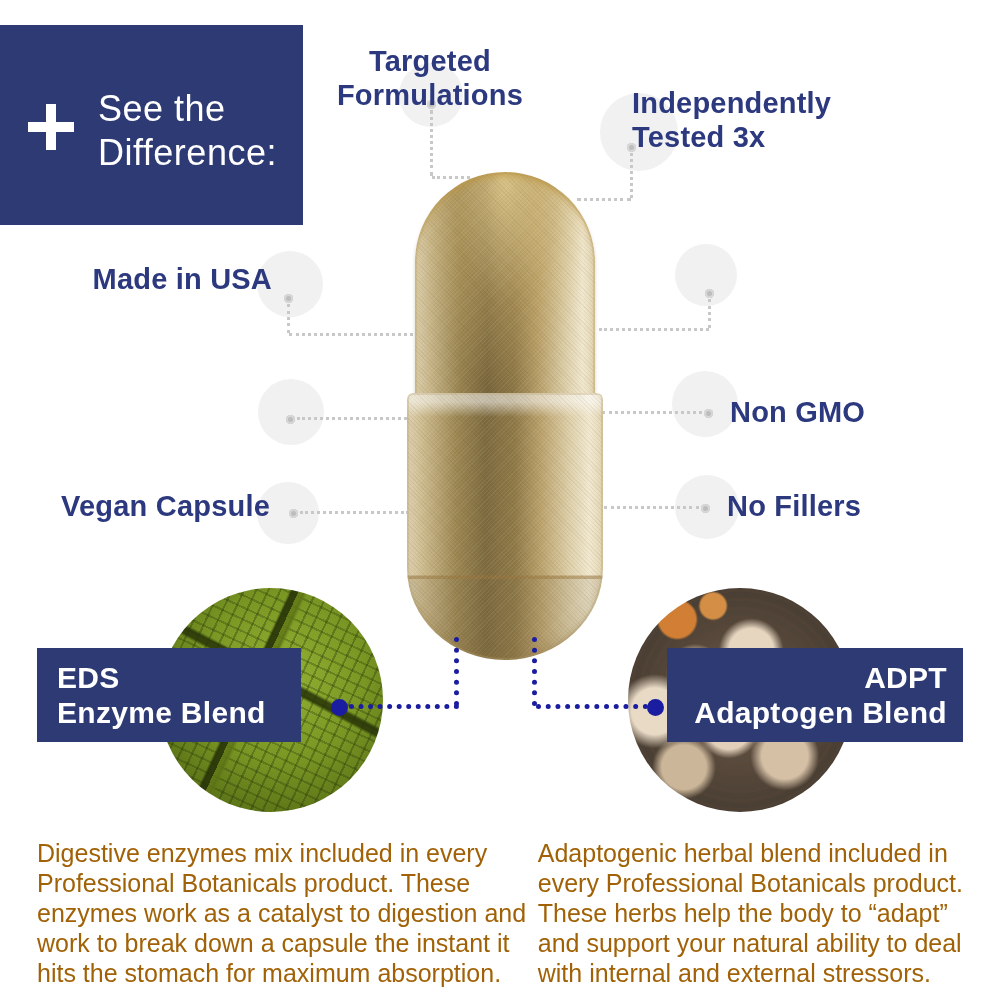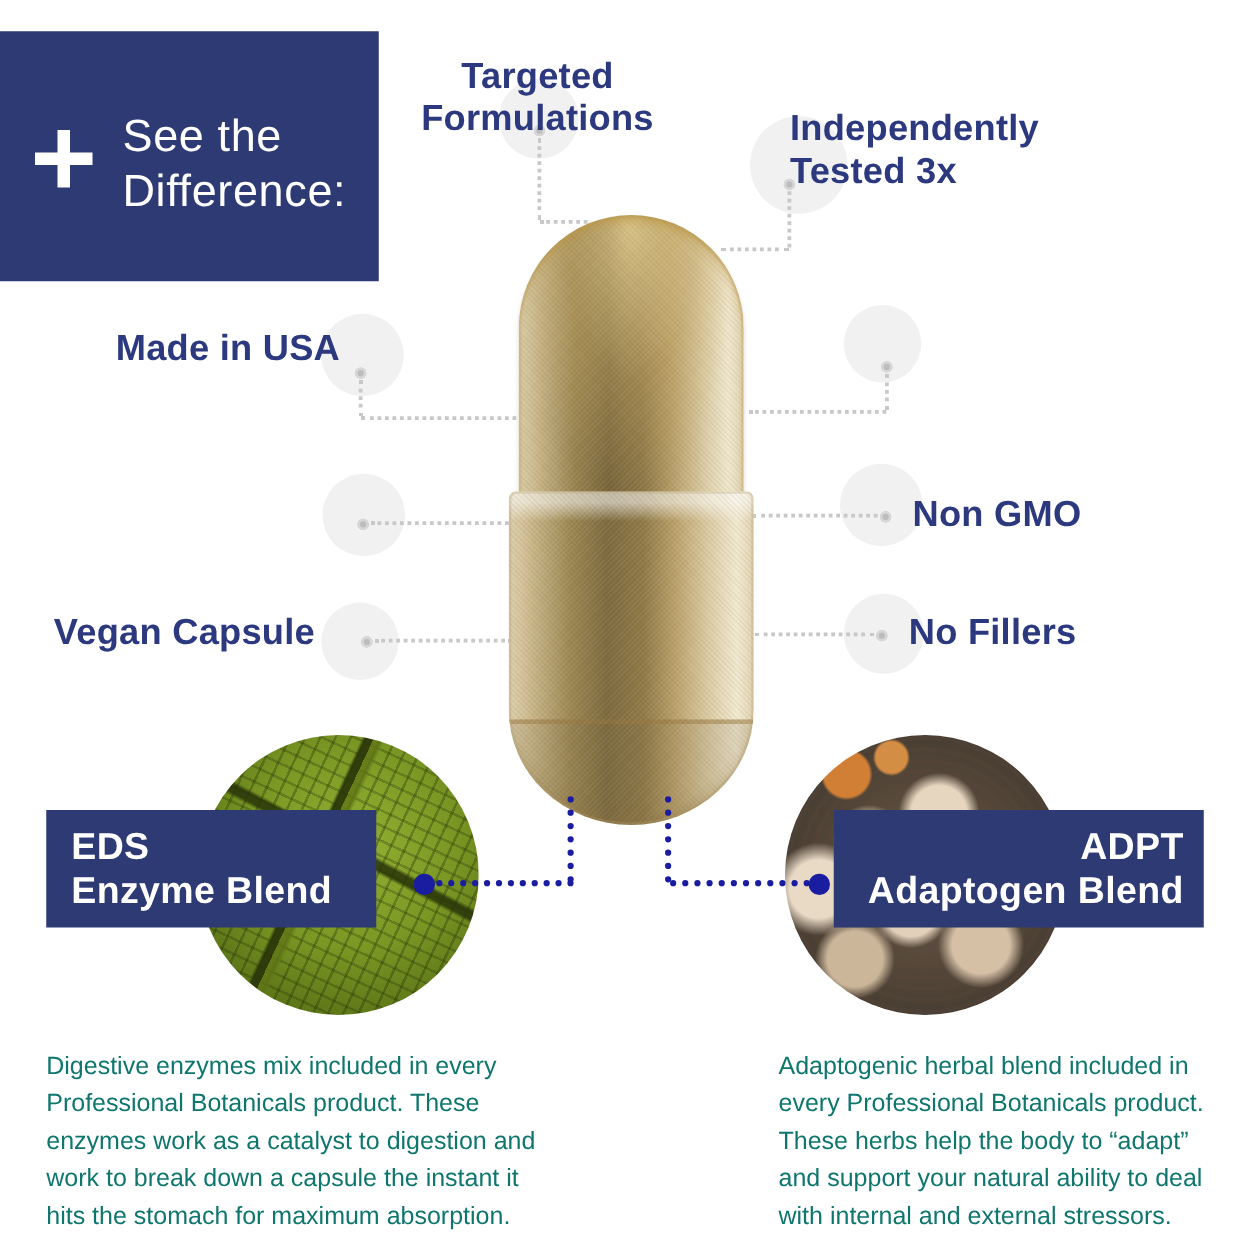--- a/index.html
+++ b/index.html
@@ -19,21 +19,21 @@
   }
   
   .callout{position:absolute;color:#2c397e;font-weight:700;font-size:29px;line-height:34px;
     letter-spacing:.2px;white-space:pre-line;z-index:3;}
   .c-targeted{left:330px;top:44px;width:200px;text-align:center;}
   .c-independently{left:632px;top:86px;text-align:left;}
   .c-made{left:40px;top:262px;width:232px;text-align:right;}
   .c-gluten{left:727px;top:262px;}
   .c-wild{left:40px;top:395px;width:232px;text-align:right;}
   .c-nongmo{left:730px;top:395px;}
-  .c-vegan{left:22px;top:489px;width:230px;text-align:right;}
+  .c-vegan{left:40px;top:489px;width:230px;text-align:right;}
   .c-nofillers{left:727px;top:489px;}
   
   .gcircle{position:absolute;border-radius:50%;background:#f1f1f2;z-index:1;}
   .gdot{position:absolute;width:9px;height:9px;border-radius:50%;background:#bdbdbd;
     box-shadow:inset 0 0 0 2px #d7d7d7;z-index:2;}
   .dline-h{position:absolute;height:0;border-top:3px dotted #c8c8c8;z-index:2;}
   .dline-v{position:absolute;width:0;border-left:3px dotted #c8c8c8;z-index:2;}
   .bline-h{position:absolute;height:0;border-top:5px dotted #1b1da0;z-index:4;}
   .bline-v{position:absolute;width:0;border-left:5px dotted #1b1da0;z-index:4;}
   .bdot{position:absolute;width:17px;height:17px;border-radius:50%;background:#1b1da0;z-index:5;}
@@ -85,21 +85,21 @@
       radial-gradient(circle at 25% 80%, #cbb699 0 9%, transparent 13%),
       repeating-radial-gradient(circle at 50% 50%, rgba(90,70,55,0.28) 0 3px, transparent 3px 9px),
       radial-gradient(circle at 50% 50%, #6b5a48 0%, #4e4236 60%, #3a322a 100%);
   }
   .blend-box{position:absolute;top:648px;height:94px;background:#2d3a74;z-index:3;
     display:flex;flex-direction:column;justify-content:center;color:#fff;
     font-size:30px;font-weight:700;line-height:35px;letter-spacing:.3px;white-space:pre-line;}
   .blend-eds{left:37px;width:264px;padding-left:20px;box-sizing:border-box;text-align:left;}
   .blend-adpt{left:667px;width:296px;padding-right:16px;box-sizing:border-box;text-align:right;}
   
-  .para{position:absolute;top:838px;color:#0f766e;font-size:20px;line-height:30px;
+  .para{position:absolute;top:838px;color:#a16207;font-size:25px;line-height:30px;
     white-space:pre;z-index:3;}
   .para-left{left:37px;text-align:left;}
   .para-right{right:37px;text-align:left;}
 </style>
 </head>
 <body>
 
 <div class="canvas">
 
   <div class="header-box">

